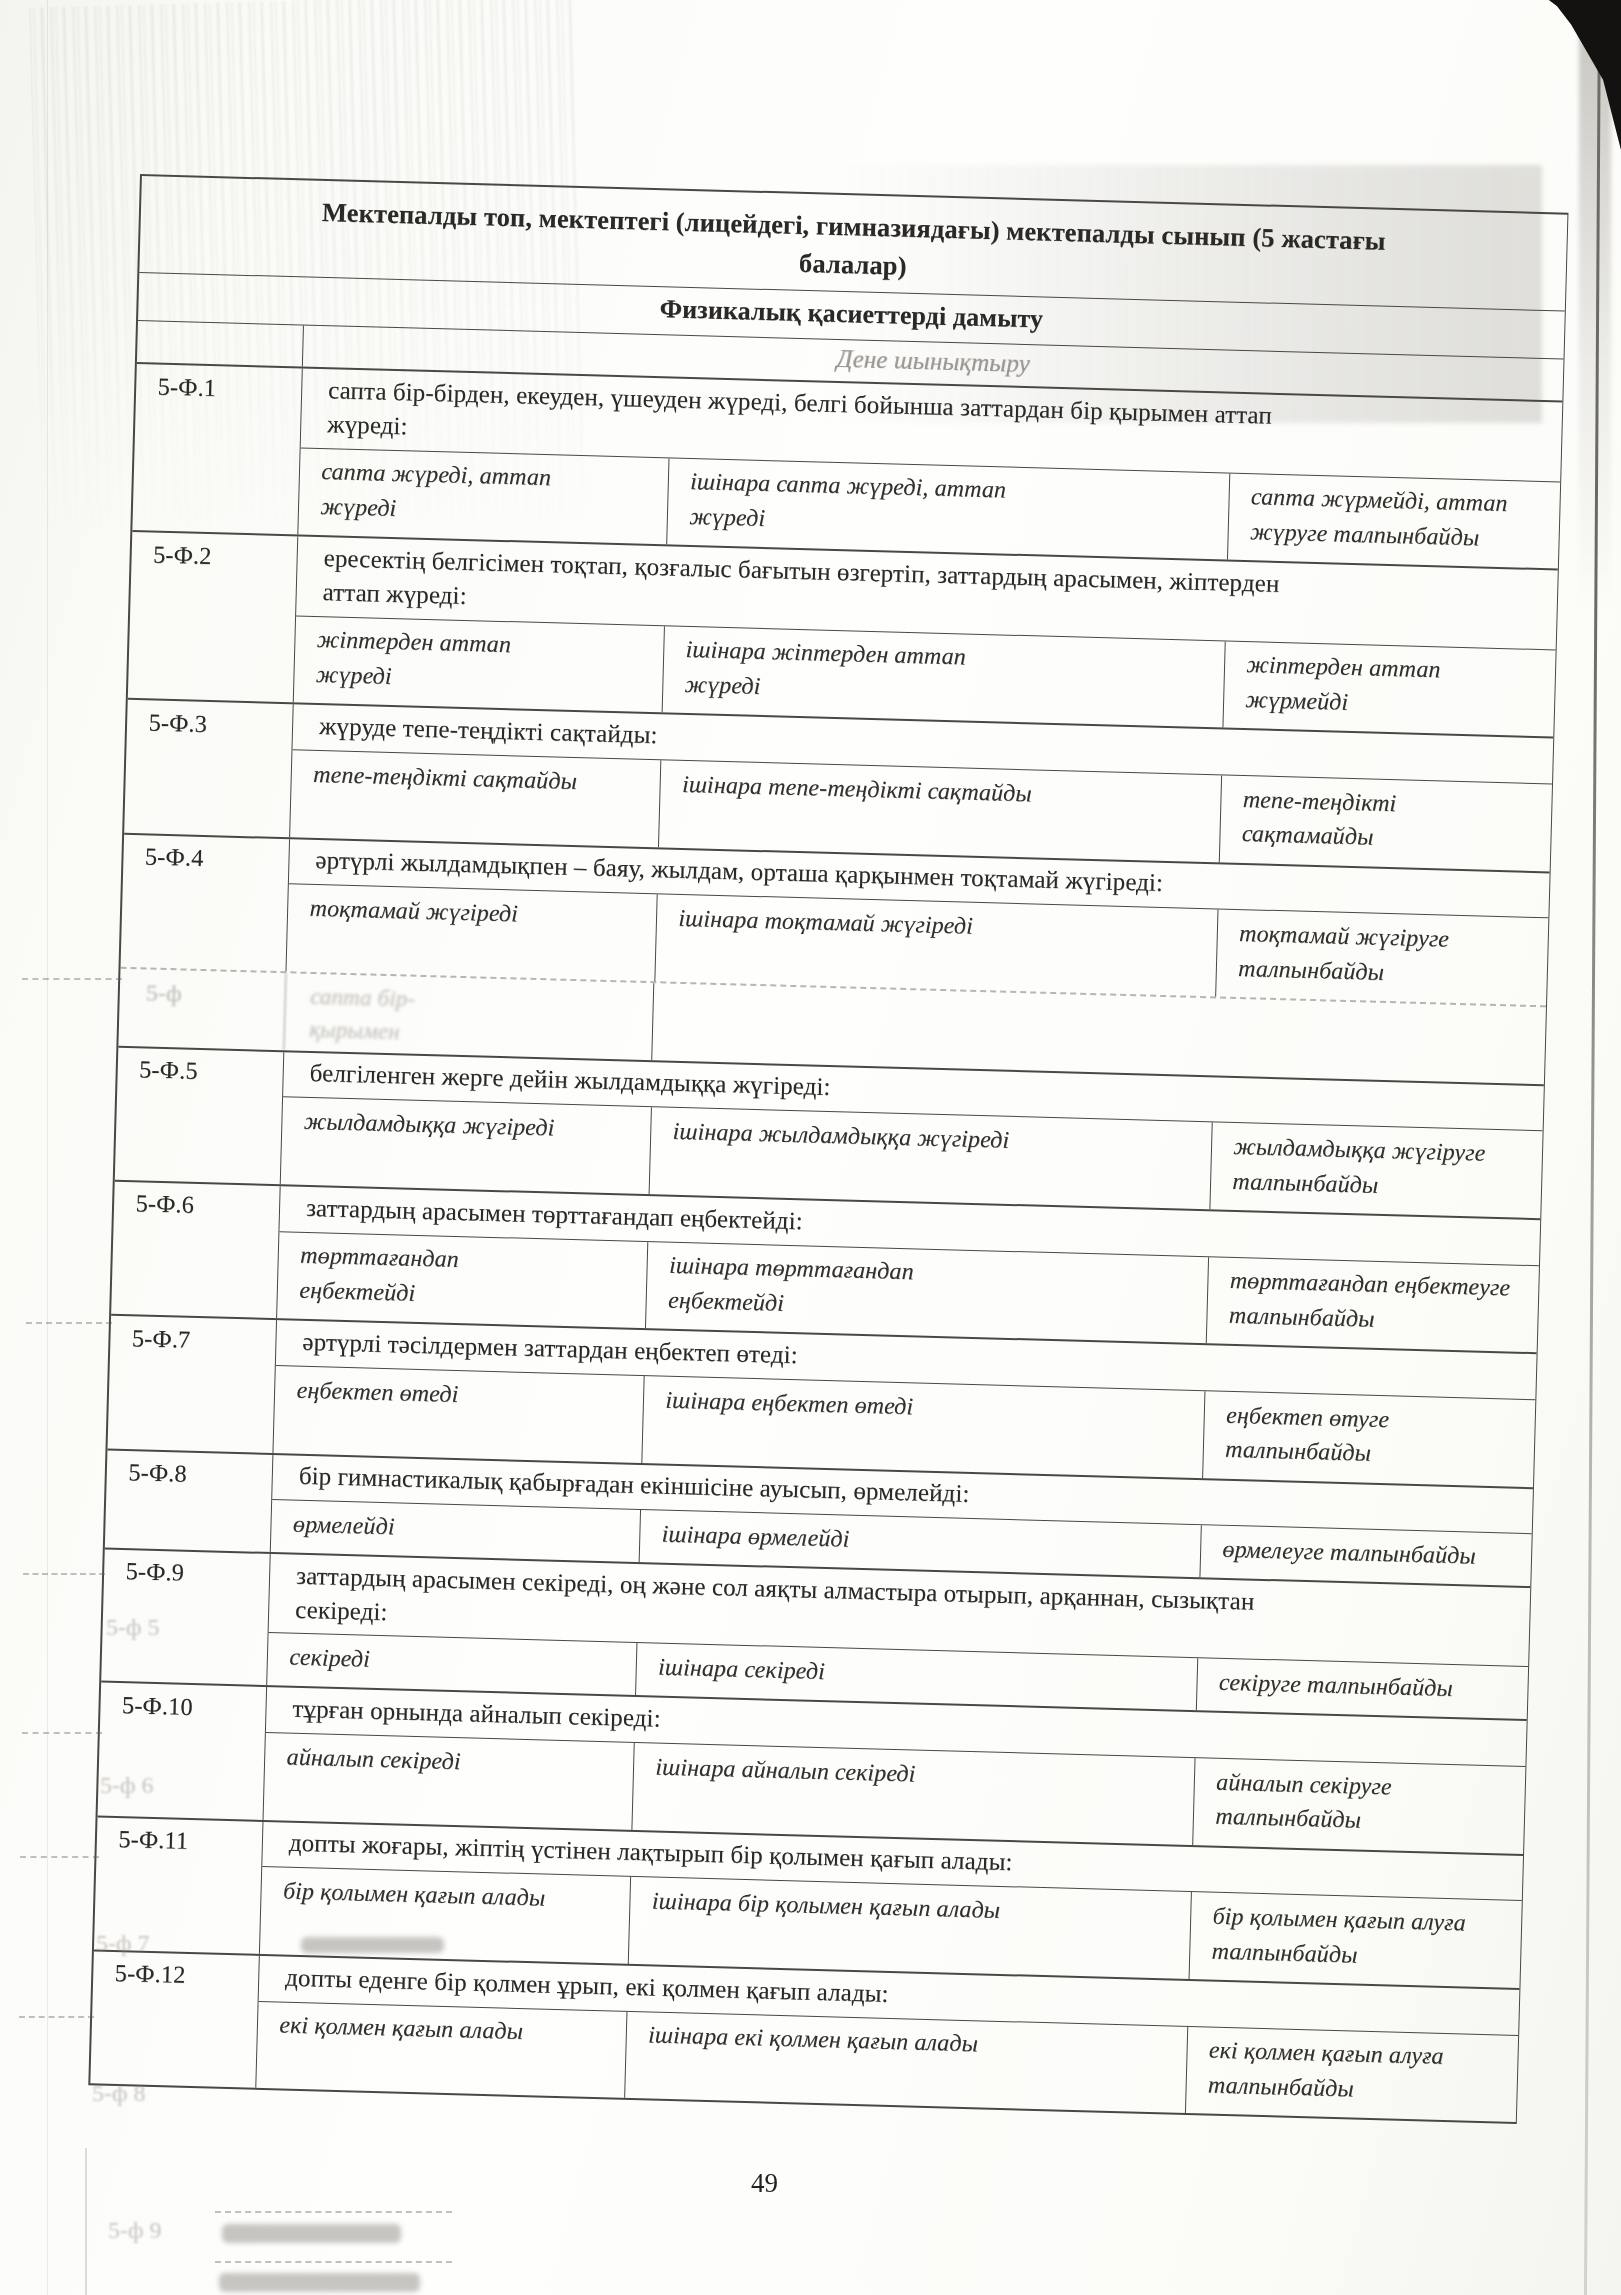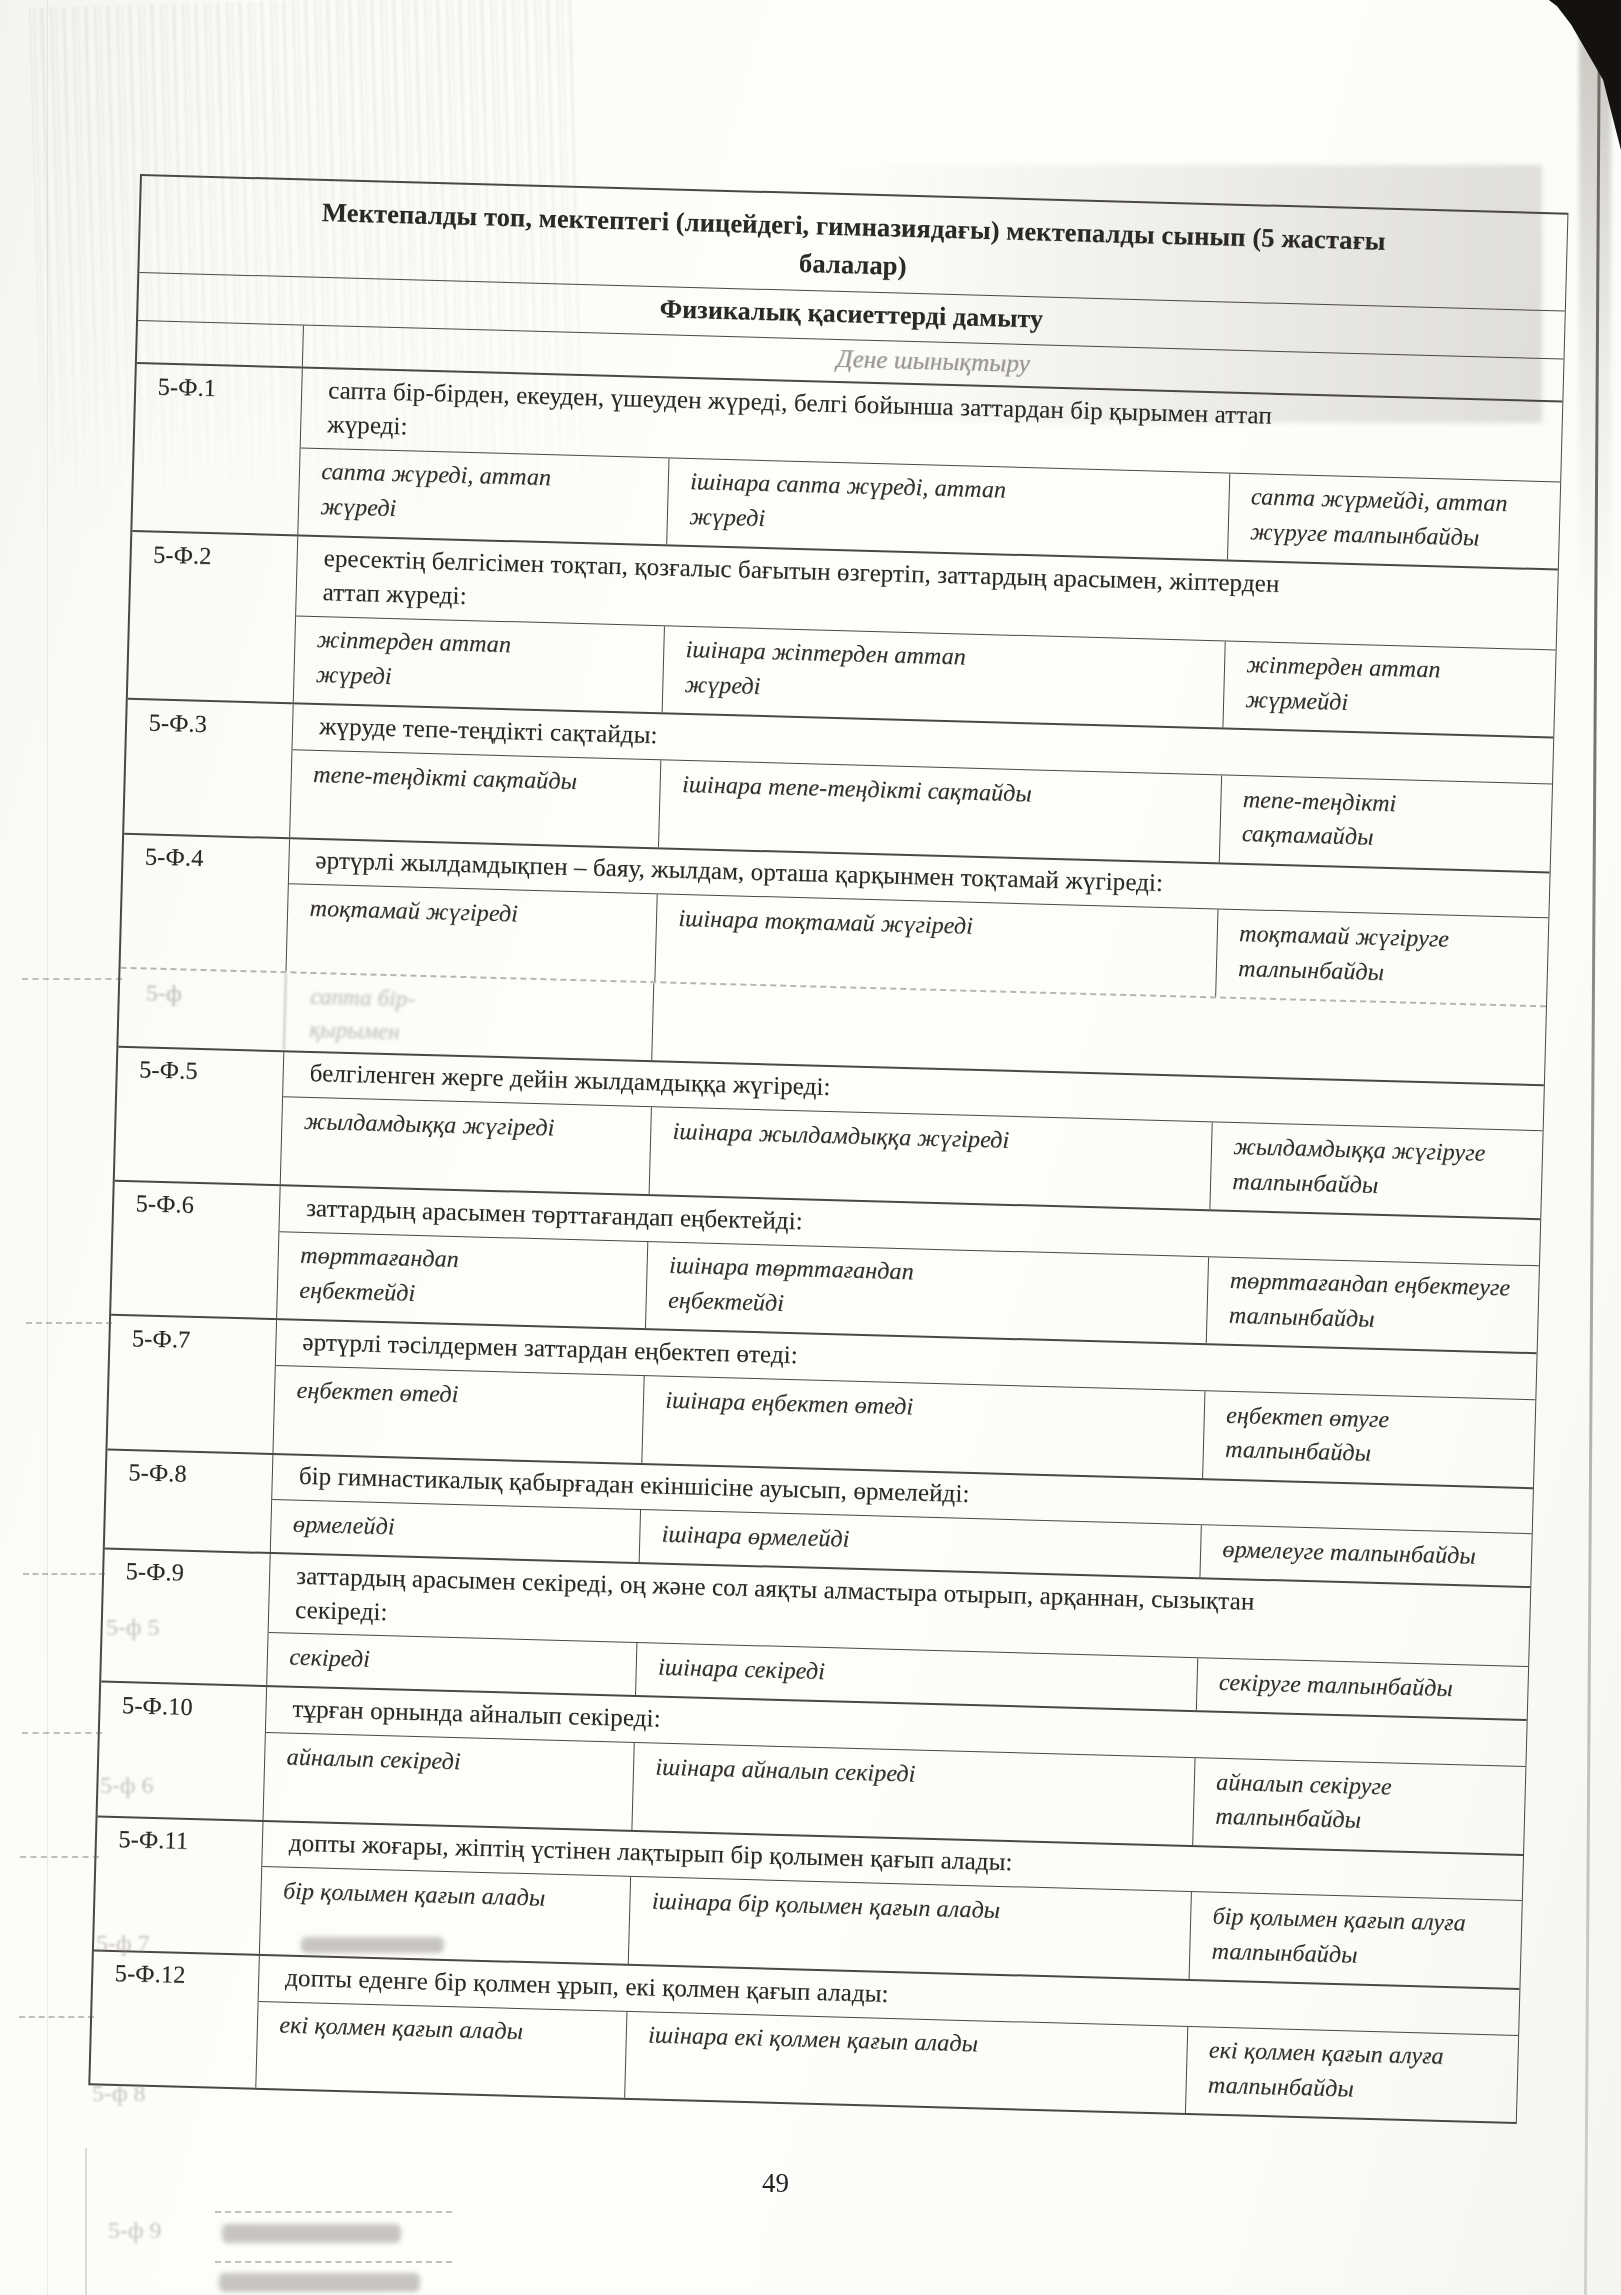--- a/index.html
+++ b/index.html
@@ -127,22 +127,22 @@
   .gdash{
     position:absolute;height:0;border-top:2.2px dashed rgba(95,91,84,.38);
     filter:blur(0.4px);
   }
   .gblob{
     position:absolute;height:18.7px;border-radius:5.7px;
     background:rgba(110,106,98,.38);filter:blur(2.9px);
   }
 
   .pageno{
-    position:absolute;left:762px;top:2168px;width:93px;
-    text-align:left;font-size:27px;color:#232120;
+    position:absolute;left:718px;top:2168px;width:93px;
+    text-align:center;font-size:27px;color:#232120;
     font-family:"Liberation Serif","DejaVu Serif",serif;
   }
 </style>
 </head>
 <body>
 
 <div class="page">
 
   <div class="streaks"></div>
   <div class="edge-line"></div>

